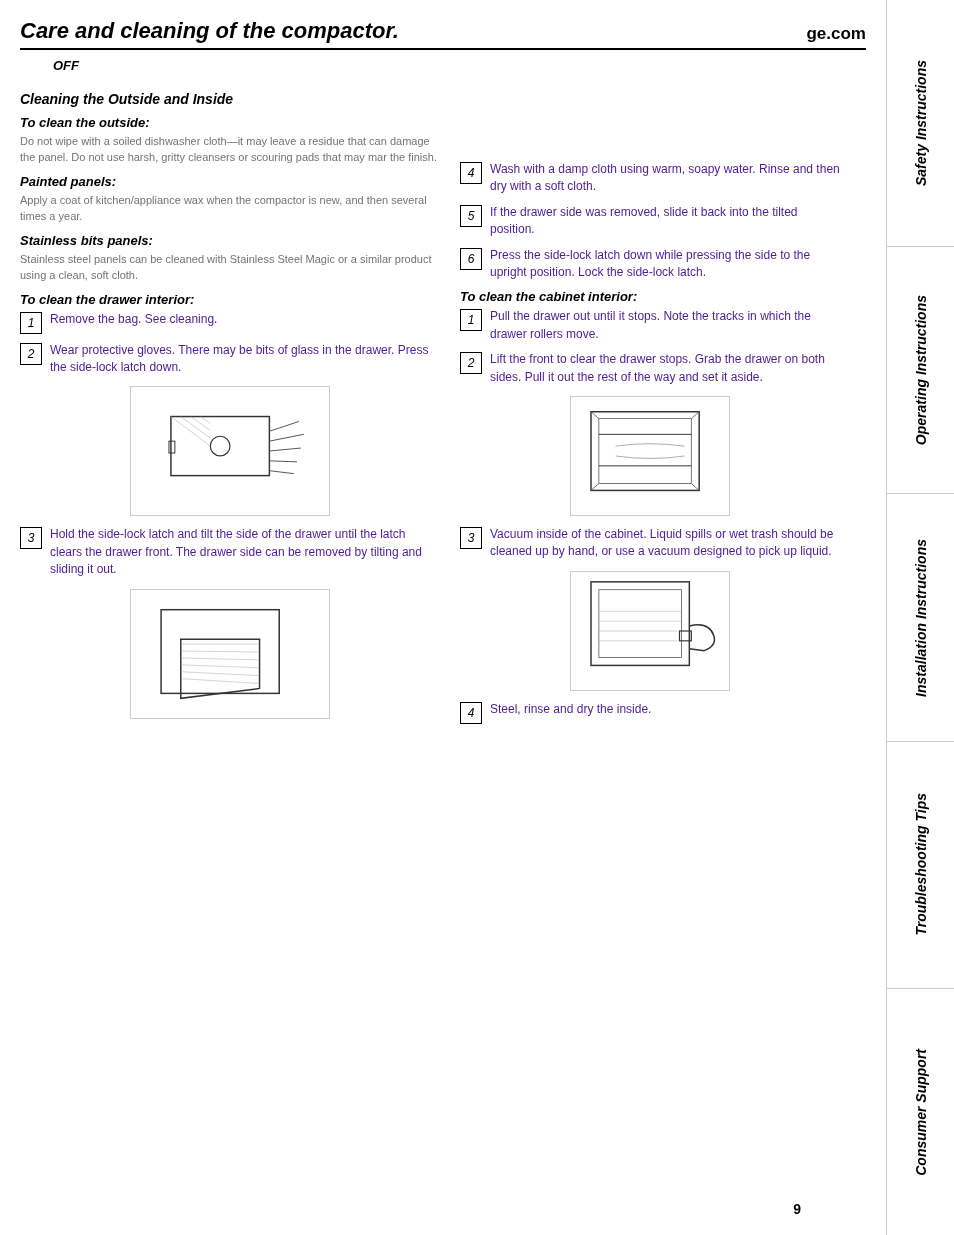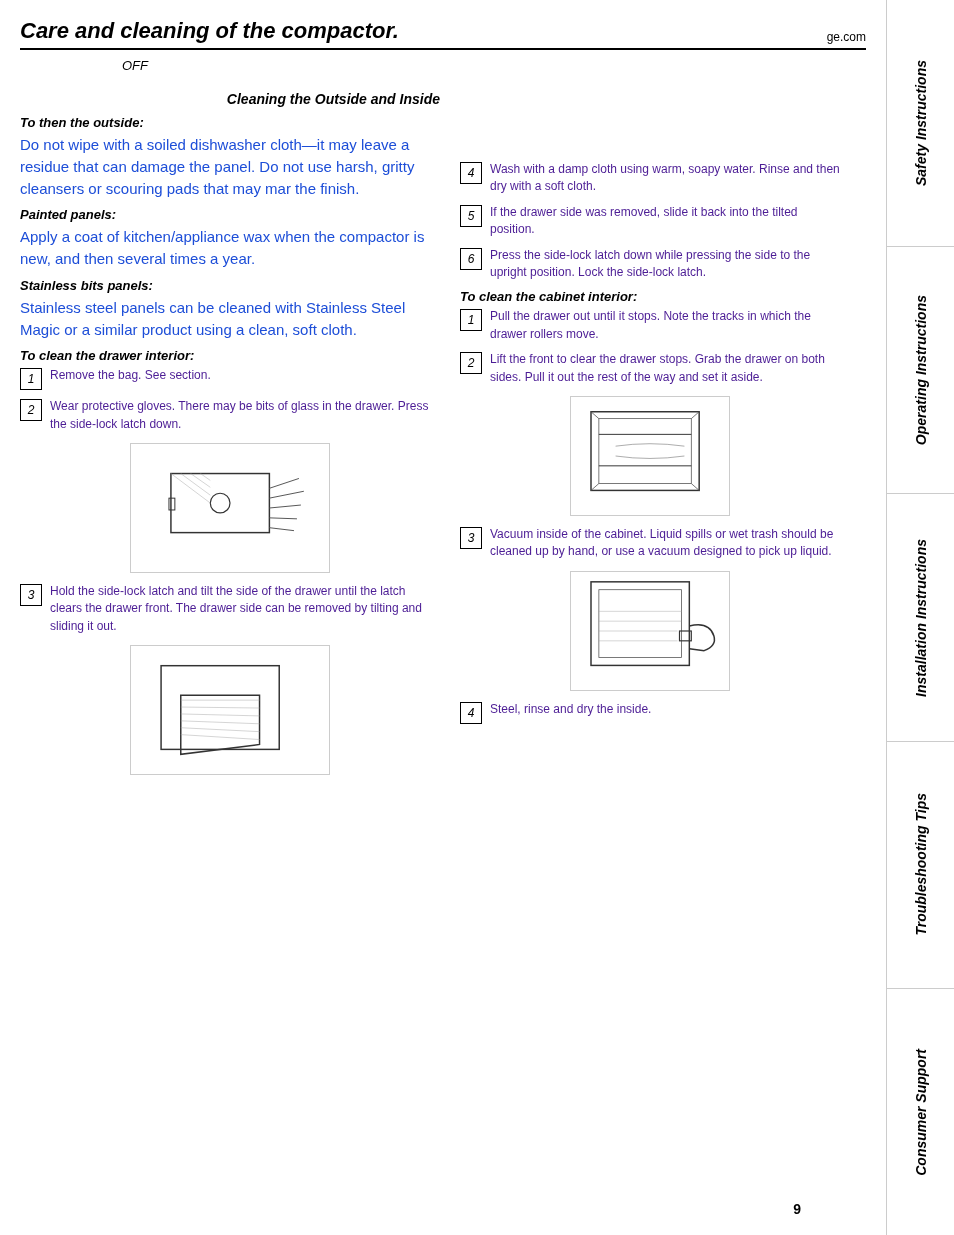--- a/index.html
+++ b/index.html
@@ -71,30 +71,30 @@
     }
 
     .page-title {
       font-size: 22px;
       font-style: italic;
       font-weight: bold;
       color: #000;
     }
 
     .ge-com {
-      font-size: 12px;
-      font-weight: normal;
+      font-size: 17px;
+      font-weight: bold;
       color: #000;
     }
 
     .off-label {
       font-size: 13px;
       font-style: italic;
-      font-weight: normal;
-      margin: 8px 0 8px 102px;
+      font-weight: bold;
+      margin: 8px 0 8px 33px;
     }
 
     
     .two-col {
       display: flex;
       gap: 20px;
     }
 
     .left-col {
       flex: 1;
@@ -106,35 +106,34 @@
       max-width: 380px;
     }
 
     
     .section-heading {
       font-size: 14px;
       font-style: italic;
       font-weight: bold;
       color: #000;
       margin: 10px 0 6px 0;
-      text-align: right;
     }
 
     .subsection-heading {
       font-size: 13px;
       font-style: italic;
       font-weight: bold;
       color: #000;
       margin: 8px 0 4px 0;
     }
 
     .body-text {
-      font-size: 15px;
+      font-size: 11px;
       line-height: 1.45;
-      color: #1d4ed8;
+      color: #737373;
       margin-bottom: 6px;
     }
 
     .bold-phone {
       font-weight: bold;
     }
 
     
     .step-item {
       display: flex;
@@ -207,36 +206,36 @@
     </div>
 
     <div class="off-label">OFF</div>
 
     <div class="two-col">
 
       <div class="left-col">
 
         <div class="section-heading">Cleaning the Outside and Inside</div>
 
-        <div class="subsection-heading">To then the outside:</div>
+        <div class="subsection-heading">To clean the outside:</div>
         <p class="body-text">Do not wipe with a soiled dishwasher cloth—it may leave a residue that can damage the panel. Do not use harsh, gritty cleansers or scouring pads that may mar the finish.</p>
 
         <div class="subsection-heading">Painted panels:</div>
         <p class="body-text">Apply a coat of kitchen/appliance wax when the compactor is new, and then several times a year.</p>
 
         <div class="subsection-heading">Stainless bits panels:</div>
         <p class="body-text">Stainless steel panels can be cleaned with Stainless Steel Magic or a similar product using a clean, soft cloth.</p>
 
         <div class="subsection-heading">To clean the drawer interior:</div>
 
         <div class="step-item">
           <div class="step-num">
             <span>1</span>
           </div>
-          <span class="step-text">Remove the bag. See                                      section.</span>
+          <span class="step-text">Remove the bag. See                                      cleaning.</span>
         </div>
 
         <div class="step-item">
           <div class="step-num">
             <span>2</span>
           </div>
           <span class="step-text">Wear protective gloves. There may be bits of glass in the drawer. Press the side-lock latch down.</span>
         </div>
 
         <div class="illustration">

